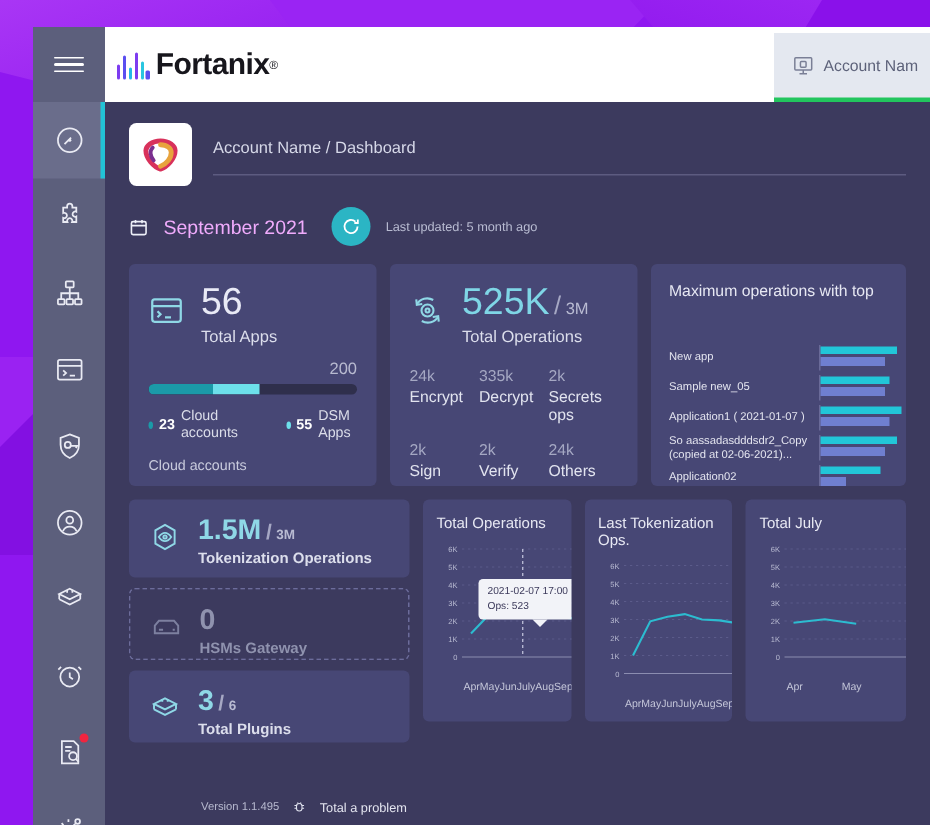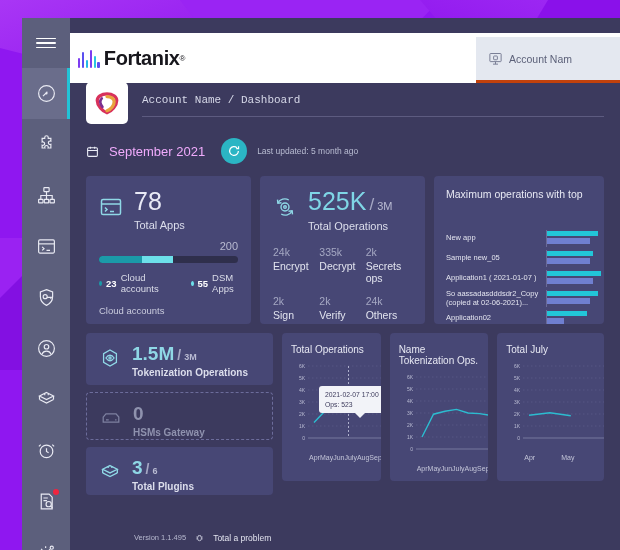--- a/index.html
+++ b/index.html
@@ -30,35 +30,35 @@
         clip-path: polygon(0 0, 100% 0, 0 100%); }
 
   
   .window {
     position:absolute; left:22px; top:18px; width:598px; height:532px;
     background:#3c3a5e; overflow:hidden;
   }
 
   
   .topbar {
-    position:absolute; left:0; top:15px; width:598px; height:50px;
+    position:absolute; left:0; top:0; width:598px; height:50px;
     background:#ffffff; display:flex; align-items:center;
   }
   .logo-wrap { display:flex; align-items:center; margin-left:56px; }
   .logo-bars { display:flex; align-items:flex-end; height:19px; gap:1.5px; margin-right:4px; }
   .logo-bars i { display:block; width:2.4px; border-radius:1px; }
   .logo-text {
     font-size:20px; font-weight:bold; color:#17161c; letter-spacing:-0.4px;
   }
   .logo-reg { font-size:8px; vertical-align:super; color:#17161c; font-weight:normal;}
 
   .acct-tab {
-    position:absolute; right:0; top:4px; height:46px; width:144px;
+    position:absolute; right:0; top:4px; height:46px; width:104px;
     background:#e4e8f0; display:flex; align-items:center; gap:6px;
-    padding-left:12px; border-bottom:3px solid #c2410c;
+    padding-left:12px; border-bottom:3px solid #22c55e;
   }
   .acct-tab .label { font-size:10.5px; color:#5c6179; white-space:nowrap; }
 
   
   .sidebar {
     position:absolute; left:0; top:0; width:48px; height:532px;
     background:#5c5f7c;
   }
   .burger {
     height:50px; display:flex; align-items:center; justify-content:center;
@@ -81,21 +81,21 @@
 
   
   .content { position:absolute; left:48px; top:50px; right:0; bottom:0; }
 
   .crumb-row { display:flex; align-items:center; padding:14px 16px 0 16px; }
   .acct-logo {
     width:42px; height:42px; background:#fff; border-radius:5px;
     display:flex; align-items:center; justify-content:center; flex:0 0 auto;
   }
   .crumb-line { flex:1; margin-left:14px; border-bottom:1px solid #5d5b80; padding-bottom:9px; }
-  .crumb-line .txt { font-size:11px; color:#d6d8e8;font-family:Liberation Mono, monospace; }
+  .crumb-line .txt { font-size:11px; color:#d6d8e8; }
 
   .date-row { display:flex; align-items:center; padding:14px 16px 0 16px; gap:10px; }
   .cal-ic { width:13px; height:13px; }
   .date-txt { font-size:13px; color:#f0abfc; }
   .refresh {
     width:26px; height:26px; border-radius:50%; background:#2bb5c4;
     display:flex; align-items:center; justify-content:center; margin-left:6px;
   }
   .updated { font-size:8.5px; color:#b9bcd2; }
 
@@ -351,21 +351,21 @@
 
         <div class="card c-apps">
           <div class="stat-head">
             <svg class="stat-ic" viewBox="0 0 24 24" fill="none" stroke="#8fd8e6" stroke-width="1.5">
               <rect x="2.5" y="4.5" width="19" height="15" rx="1.6"></rect>
                 <path d="M2.5 9h19"></path>
               <path d="M6 12.5l2 2-2 2M11 16.5h4"></path>
               <path d="M5 6.7h.01M7.2 6.7h.01M9.4 6.7h.01"></path>
             </svg>
             <div>
-              <div class="big-num">78</div>
+              <div class="big-num">56</div>
               <div class="sub-lab">Total Apps</div>
             </div>
           </div>
           <div class="cap-200">200</div>
           <div class="bar-track">
             <div class="bar-a" id="bar-a" style="width: 31%;"></div>
             <div class="bar-b" id="bar-b" style="width: 22%;"></div>
           </div>
           <div class="legend">
             <div class="lg">
@@ -559,21 +559,21 @@
               <span>Apr</span>
               <span>May</span>
               <span>Jun</span>
               <span>July</span>
               <span>Aug</span>
               <span>Sep</span>
             </div>
         </div>
 
         <div class="card c-line">
-          <div class="lc-title">Name Tokenization Ops.</div>
+          <div class="lc-title">Last Tokenization Ops.</div>
           <div class="lc-wrap">
             <svg id="lc2" width="120" height="86">
                 <line x1="17" x2="117" y1="76" y2="76" stroke="#8b8db0" stroke-width="0.7"></line>
                 <text x="14" y="78.2" text-anchor="end" font-size="5" fill="#b9bbd2" font-family="Liberation Sans, sans-serif">0</text>
                 <line x1="17" x2="117" y1="64" y2="64" stroke="#5b5b8a" stroke-width="0.7" stroke-dasharray="1.5,2.5"></line>
                 <text x="14" y="66.2" text-anchor="end" font-size="5" fill="#b9bbd2" font-family="Liberation Sans, sans-serif">1K</text>
                 <line x1="17" x2="117" y1="52" y2="52" stroke="#5b5b8a" stroke-width="0.7" stroke-dasharray="1.5,2.5"></line>
                 <text x="14" y="54.2" text-anchor="end" font-size="5" fill="#b9bbd2" font-family="Liberation Sans, sans-serif">2K</text>
                 <line x1="17" x2="117" y1="40" y2="40" stroke="#5b5b8a" stroke-width="0.7" stroke-dasharray="1.5,2.5"></line>
                 <text x="14" y="42.2" text-anchor="end" font-size="5" fill="#b9bbd2" font-family="Liberation Sans, sans-serif">3K</text>

